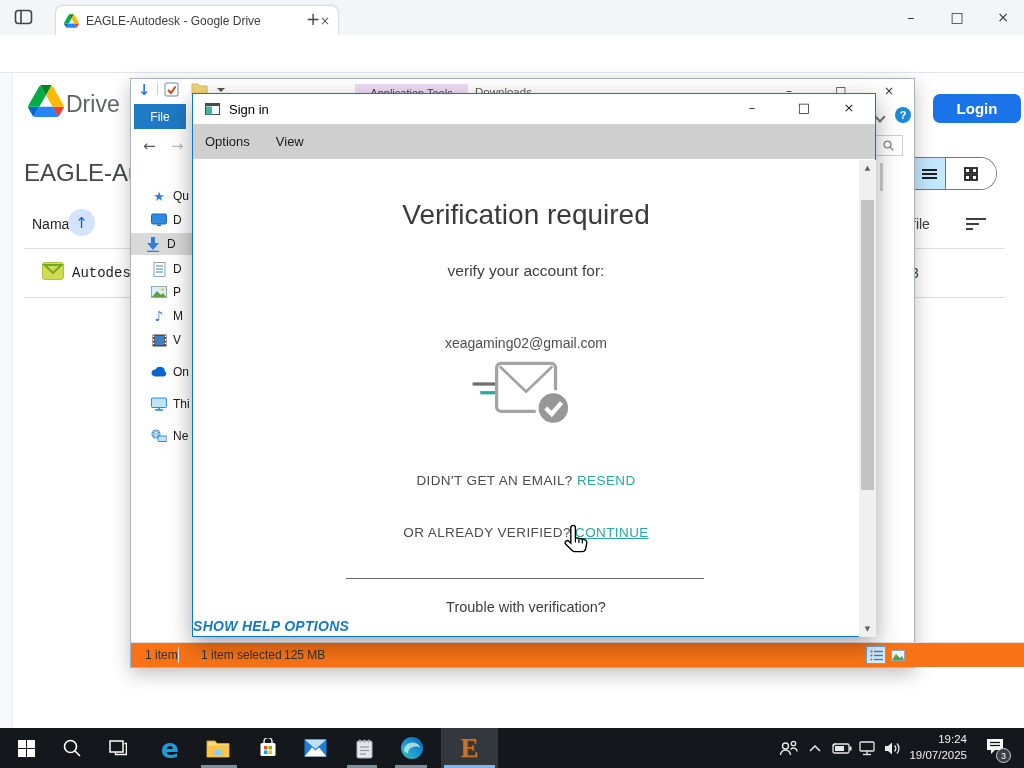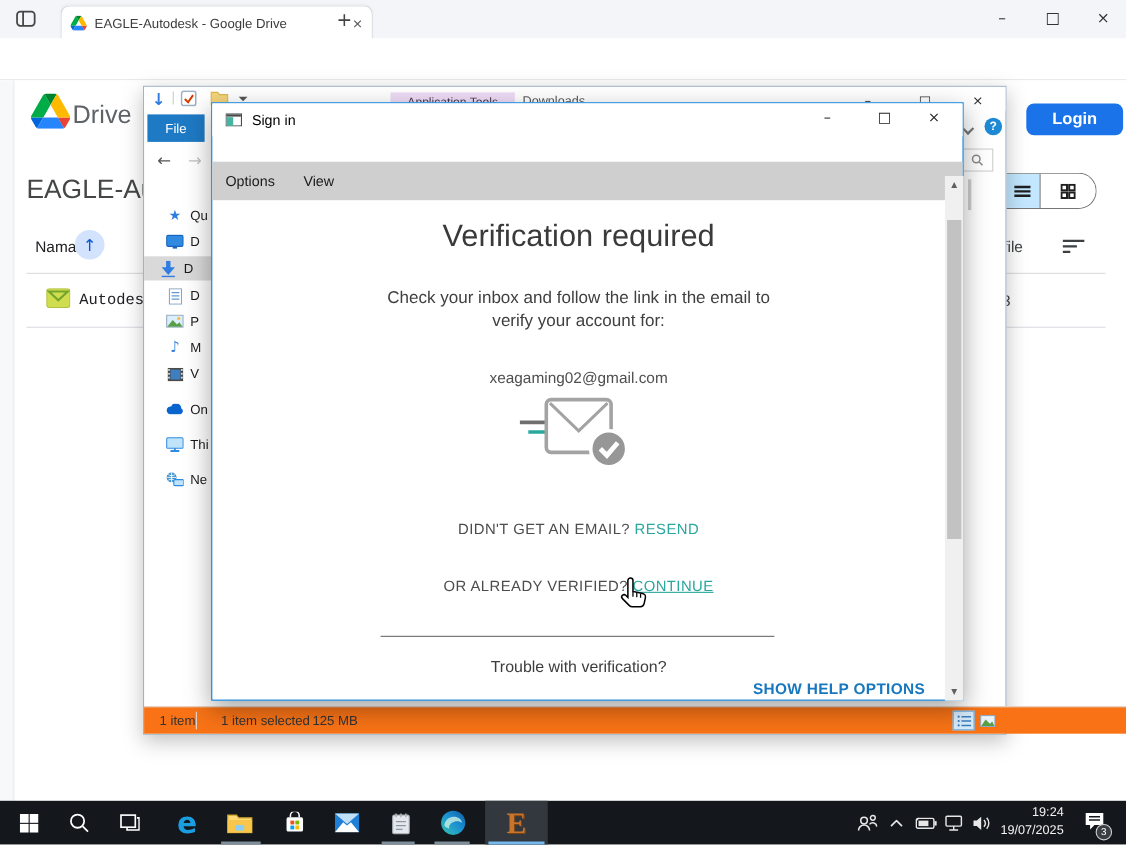--- a/index.html
+++ b/index.html
@@ -69,32 +69,32 @@
   .statusbar { left:0; top:563px; width:898px; height:25px; background:#f97316; border-top:1px solid #e0e0e0; font-size:12px; color:#333; }
   .st-sep { left:47px; top:4px; width:1px; height:16px; background:#ddd; }
   .view-btn1 { left:735px; top:3px; width:20px; height:18px; background:#d8ecfb; border:1px solid #66a7dd; display:flex; align-items:center; justify-content:center; }
   .view-btn2 { left:757px; top:3px; width:20px; height:18px; display:flex; align-items:center; justify-content:center; }
 
   
   .dialog { left:192px; top:93px; width:684px; height:544px; background:#fff; border:1px solid #0079d8; box-shadow:0 8px 22px rgba(0,0,0,.35); }
   .dlg-title { left:0; top:0; width:100%; height:30px; background:#fff; display:flex; align-items:center; padding-left:12px; gap:9px; }
   .dlg-title-text { font-size:13px; color:#000; }
   .dlg-btn { top:6px; font-size:13px; color:#222; width:22px; text-align:center; }
-  .menubar { left:0; top:30px; width:100%; height:35px; background:#cfcfcf; display:flex; align-items:center; padding-left:12px; gap:26px;margin-top:23px; }
+  .menubar { left:0; top:30px; width:100%; height:35px; background:#cfcfcf; display:flex; align-items:center; padding-left:12px; gap:26px; }
   .menu-item { font-size:13px; color:#1a1a1a; }
   .dlg-heading { left:0; top:105px; width:666px; text-align:center; font-size:28px; color:#3a3a3a; font-weight:400; }
   .dlg-body { left:0; top:166px; width:666px; text-align:center; font-size:15.5px; color:#404040; line-height:21px; }
   .dlg-email { left:0; top:241px; width:666px; text-align:center; font-size:14px; color:#4f4f4f; }
   .mailicon { left:277px; top:266px; }
   .linkrow { width:666px; text-align:center; font-size:13.5px; color:#4c4c4c; letter-spacing:.4px; }
   .teal { color:#2aa79e; }
   .teal-link { color:#2aa79e; text-decoration:underline; }
   .dlg-hr { left:153px; top:484px; width:358px; height:1px; background:#6b6b6b; }
   .dlg-trouble { left:0; top:505px; width:666px; text-align:center; font-size:14.5px; color:#3d3d3d; }
-  .dlg-help { left:0; top:524px; width:648px; text-align:right; font-size:14px; font-weight:bold; color:#1878bf; letter-spacing:.3px; }
+  .dlg-help { left:0; top:524px; width:648px; text-align:left; font-size:14px; font-weight:bold; color:#1878bf; letter-spacing:.3px;font-style:italic; }
   .scrollbar { left:666px; top:66px; width:17px; height:477px; background:#f0f0f0; }
   .sb-btn { left:0; width:17px; height:16px; text-align:center; font-size:7px; color:#606060; line-height:16px; }
   .sb-thumb { left:2px; top:40px; width:13px; height:290px; background:#c2c2c2; }
 
   .cursor { left:563px; top:524px; z-index:50; }
   
   .taskbar { left:0; top:728px; width:1024px; height:40px; background:#14171c; z-index:60; }
   .tb-ico { top:0; width:40px; height:40px; display:flex; align-items:center; justify-content:center; }
   .underline { top:37px; height:2.5px; background:#7e8f9a; }
   .eagle-cell { left:441px; top:0; width:57px; height:40px; background:#33373e; display:flex; align-items:center; justify-content:center; }
@@ -381,21 +381,20 @@
     <span class="abs dlg-btn glyph" style="left:548px">–</span>
     <span class="abs dlg-btn glyph" style="left:600px">□</span>
     <span class="abs dlg-btn glyph" style="left:645px">×</span>
     <div class="abs menubar">
       <span class="menu-item">Options</span>
       <span class="menu-item">View</span>
     </div>
 
     <div class="abs dlg-heading">Verification required</div>
     <div class="abs dlg-body">
-      <div>Check your inbox and follow the link in the email to</div>
       <div>verify your account for:</div>
     </div>
     <div class="abs dlg-email">xeagaming02@gmail.com</div>
 
     <svg class="abs mailicon" width="110" height="72" viewBox="0 0 100 66">
       <line x1="2" y1="22" x2="26" y2="22" stroke="#6f6f6f" stroke-width="3"></line>
       <line x1="9" y1="30" x2="26" y2="30" stroke="#2aa79e" stroke-width="3"></line>
       <rect x="24" y="3" width="54" height="44" rx="4" fill="#fff" stroke="#a3a3a3" stroke-width="3"></rect>
       <polyline points="27,6 51,29 75,6" fill="none" stroke="#a3a3a3" stroke-width="2.5"></polyline>
       <circle cx="76" cy="44" r="15" fill="#979797" stroke="#fff" stroke-width="3"></circle>

